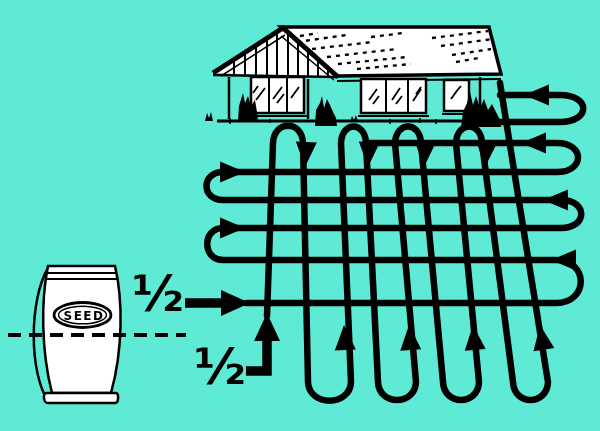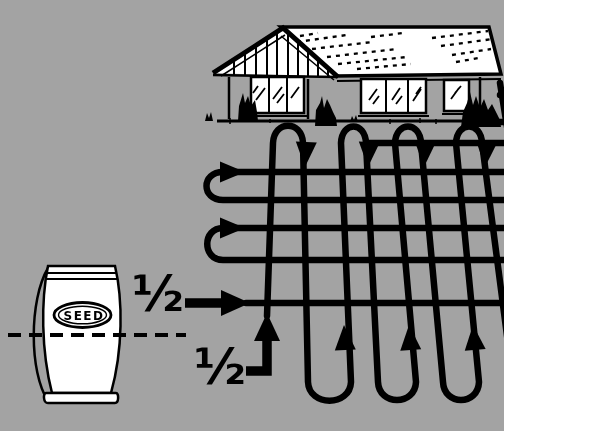--- a/index.html
+++ b/index.html
@@ -1,17 +1,17 @@
 <!DOCTYPE html>
 <html><head>
 <meta charset="utf-8">
 <style>
   html,body{margin:0;padding:0;background:#fff;}
   .stage{
-    position:relative;width:504px;height:431px;background:#a3a3a3;overflow:hidden;
+    position:relative;width:600px;height:431px;background:#5eead4;overflow:hidden;
     font-family:"DejaVu Sans","Liberation Sans",sans-serif;
   }
   svg{display:block;}
   .ink-stroke{stroke:#000;fill:none;}
   .ink-fill{fill:#000;stroke:none;}
   .paper-fill{fill:#fff;}
   text.half-label{font-size:50px;font-weight:bold;fill:#000;}
   text.seed-label{font-size:12px;font-weight:bold;letter-spacing:1.5px;fill:#000;}
 </style>
 </head>

